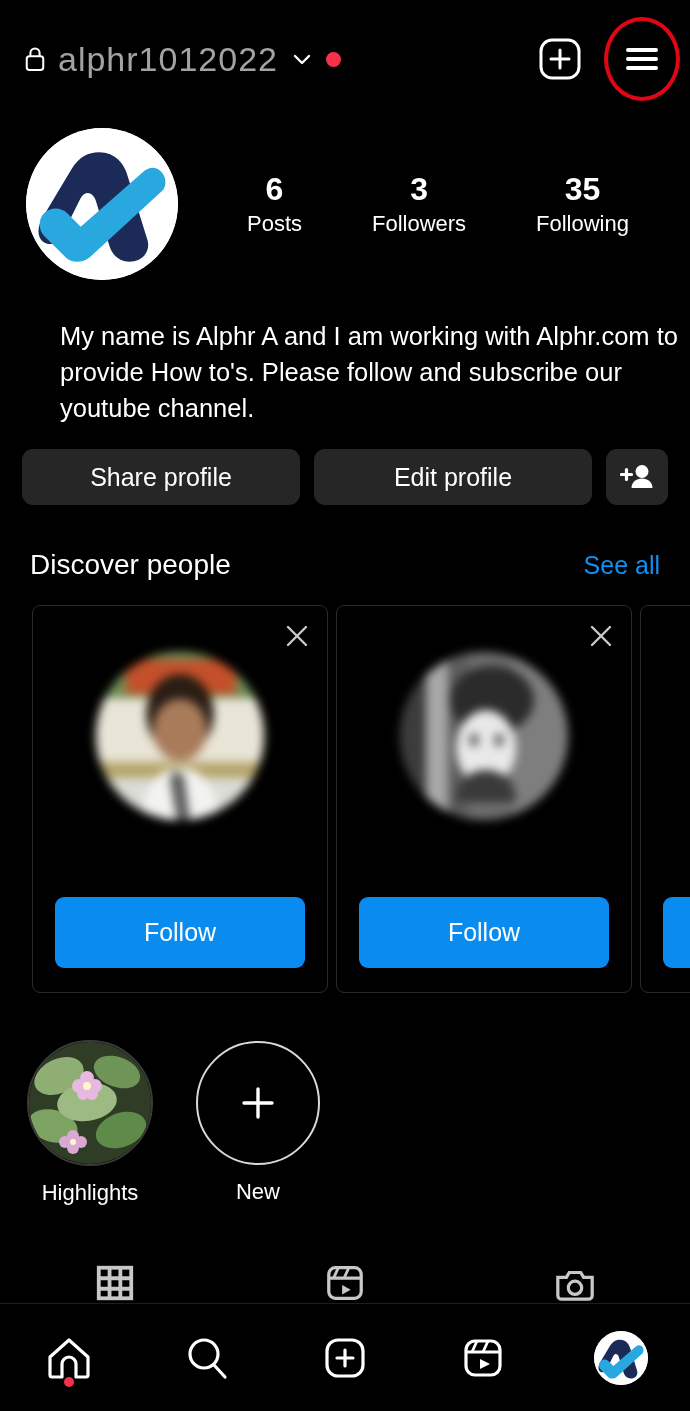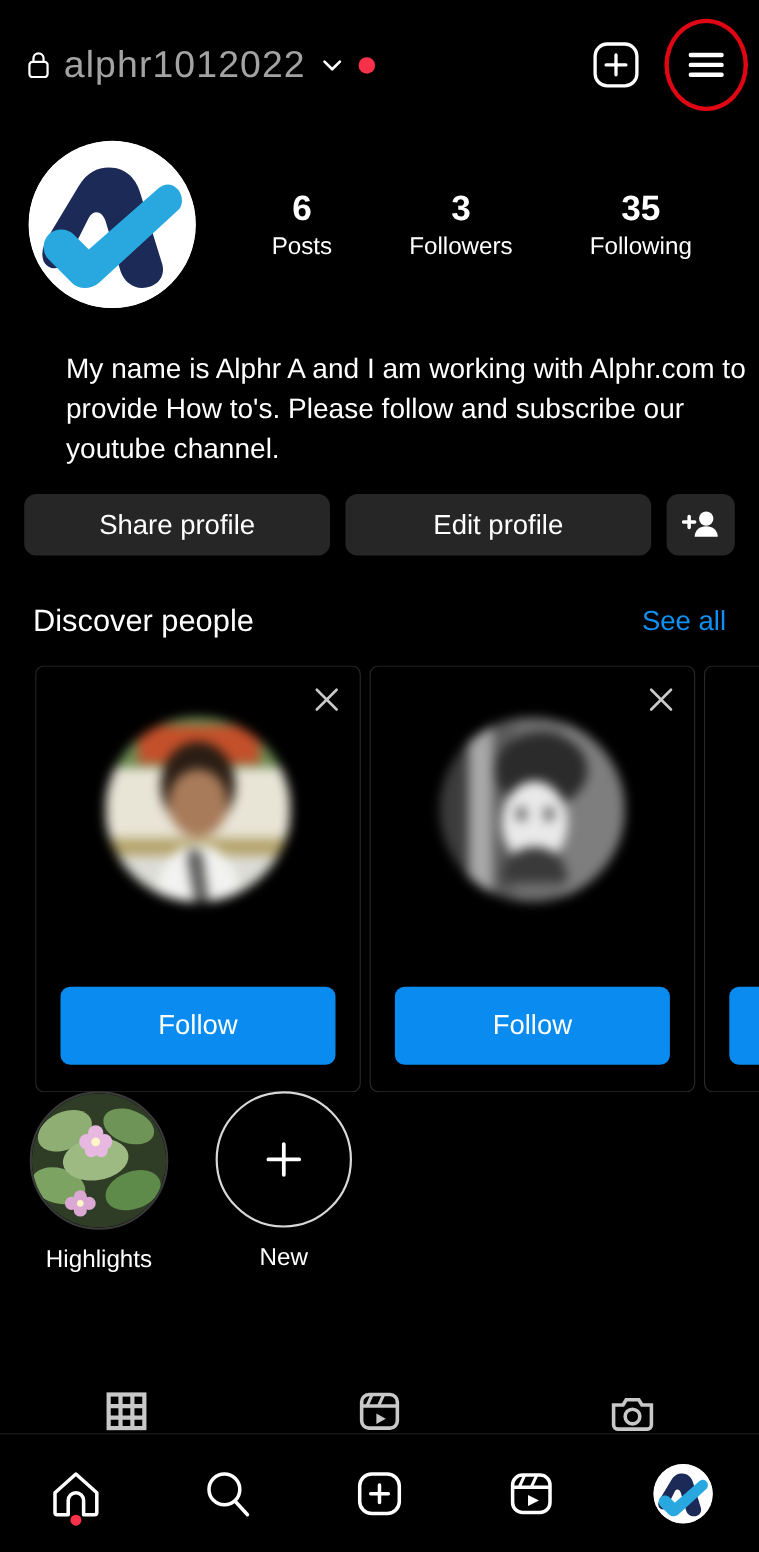--- a/index.html
+++ b/index.html
@@ -102,22 +102,22 @@
   .card-sub { font-size:18px; color:#070707; margin-top:4px; }
   .follow-btn {
     position:absolute; bottom:24px; left:22px; right:22px;
     height:71px; background:#0a8bf0; border-radius:9px;
     display:flex; align-items:center; justify-content:center;
     font-size:25px; color:#fff;
   }
 
   
   .highlights {
-    position:absolute; top:992px; left:26px;
-    display:flex; gap:40px; align-items:flex-start;
+    position:absolute; top:1040px; left:26px;
+    display:flex; gap:40px; align-items:center;
   }
   .hl { width:128px; display:flex; flex-direction:column; align-items:center; }
   .hl-circle {
     width:126px; height:126px; border-radius:50%;
     border:2px solid #3a3a3a; overflow:hidden; position:relative;
   }
   .hl-new {
     width:124px; height:124px; border-radius:50%;
     border:2px solid #d8d8d8;
     display:flex; align-items:center; justify-content:center;

